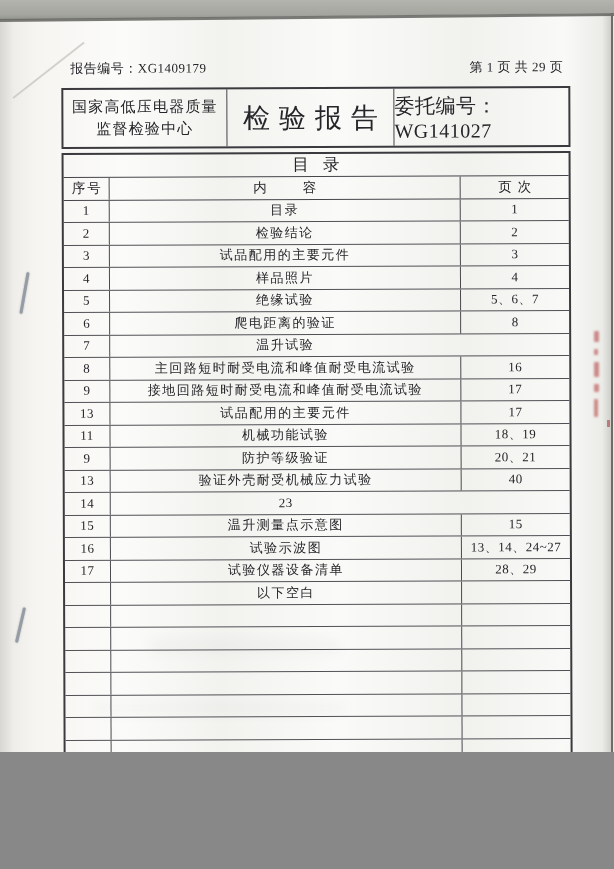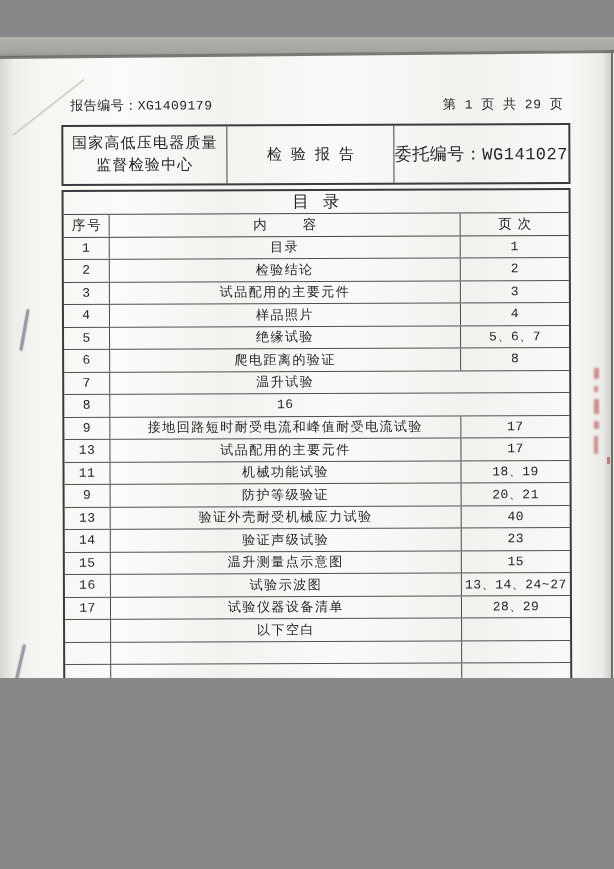--- a/index.html
+++ b/index.html
@@ -1,21 +1,20 @@
 <!DOCTYPE html>
 <html><head>
 <meta charset="utf-8">
 <style>
   html,body{margin:0;padding:0;background:#888;}
   .scan{
-    position:relative;width:614px;height:641px;overflow:hidden;
-    font-family:Liberation Mono, monospace;
+    position:relative;width:614px;height:752px;overflow:hidden;
+    font-family:Liberation Serif, serif;
     color:#26262a;
     background:linear-gradient(90deg,#eae9e5 0%,#f6f5f2 6%,#fbfbf9 20%,#f2f2ef 36%,#fafaf8 55%,#f1f1ee 76%,#f9f9f7 92%,#e7e7e3 100%);
-    margin-top:37px;
   }
   
   .top-band{
     position:absolute;top:0;left:0;width:614px;height:21px;
     background:linear-gradient(180deg,#b4b4af 0%,#a5a5a0 70%,#8f8f8a 100%);
     clip-path:polygon(0 0,614px 0,614px 13px,0 20px);
   }
   .band-edge{
     position:absolute;top:19px;left:0;width:620px;height:2.5px;background:#63635f;
     transform:rotate(-0.56deg);transform-origin:left center;opacity:.85;
@@ -57,23 +56,23 @@
     padding:0;box-sizing:border-box;}
   .meta-left{padding-left:9px;}
   .meta-right{padding-right:7px;}
 
   .header-box{position:absolute;top:87px;left:0;width:100%;height:61px;box-sizing:border-box;
     border:2.5px solid #3b3b3f;display:grid;grid-template-columns:163px 167px 1fr;}
   .header-box .cell{display:flex;flex-direction:column;align-items:center;justify-content:center;
     border-left:1.5px solid #45454a;}
   .header-box .cell:first-child{border-left:none;}
   .org-name{font-size:15px;line-height:1.45;letter-spacing:1.2px;text-align:center;}
-  .report-title{font-size:15px;letter-spacing:9px;}
+  .report-title{font-size:27px;letter-spacing:9px;}
   .report-title span{margin-right:-9px;}
-  .commission{font-size:17px;letter-spacing:.5px;}
+  .commission{font-size:20px;letter-spacing:.5px;}
 
   .toc{position:absolute;top:152px;left:0;width:100%;box-sizing:border-box;
     border:2.5px solid #3b3b3f;}
   .toc-title{height:22px;display:flex;align-items:center;justify-content:center;
     font-size:16.5px;letter-spacing:14px;border-bottom:1.5px solid #45454a;}
   .toc-title span{margin-right:-14px;}
   .grid-row{display:grid;grid-template-columns:45px 351px 1fr;}
   .grid-row > div{display:flex;align-items:center;justify-content:center;
     border-left:1.2px solid #4a4a4f;overflow:hidden;white-space:nowrap;}
   .grid-row > div:first-child{border-left:none;}
@@ -182,20 +181,21 @@
           <div class="cell-no">6</div>
           <div class="cell-content">爬电距离的验证</div>
           <div class="cell-page">8</div>
         </div>
           <div class="grid-row">
           <div class="cell-no">7</div>
           <div class="cell-content">温升试验</div>
         </div>
           <div class="grid-row">
           <div class="cell-no">8</div>
+          <div class="cell-content">主回路短时耐受电流和峰值耐受电流试验</div>
           <div class="cell-page">16</div>
         </div>
           <div class="grid-row">
           <div class="cell-no">9</div>
           <div class="cell-content">接地回路短时耐受电流和峰值耐受电流试验</div>
           <div class="cell-page">17</div>
         </div>
           <div class="grid-row">
           <div class="cell-no">13</div>
           <div class="cell-content">试品配用的主要元件</div>
@@ -211,21 +211,20 @@
           <div class="cell-content">防护等级验证</div>
           <div class="cell-page">20、21</div>
         </div>
           <div class="grid-row">
           <div class="cell-no">13</div>
           <div class="cell-content">验证外壳耐受机械应力试验</div>
           <div class="cell-page">40</div>
         </div>
           <div class="grid-row">
           <div class="cell-no">14</div>
-          <div class="cell-content">验证声级试验</div>
           <div class="cell-page">23</div>
         </div>
           <div class="grid-row">
           <div class="cell-no">15</div>
           <div class="cell-content">温升测量点示意图</div>
           <div class="cell-page">15</div>
         </div>
           <div class="grid-row">
           <div class="cell-no">16</div>
           <div class="cell-content">试验示波图</div>

